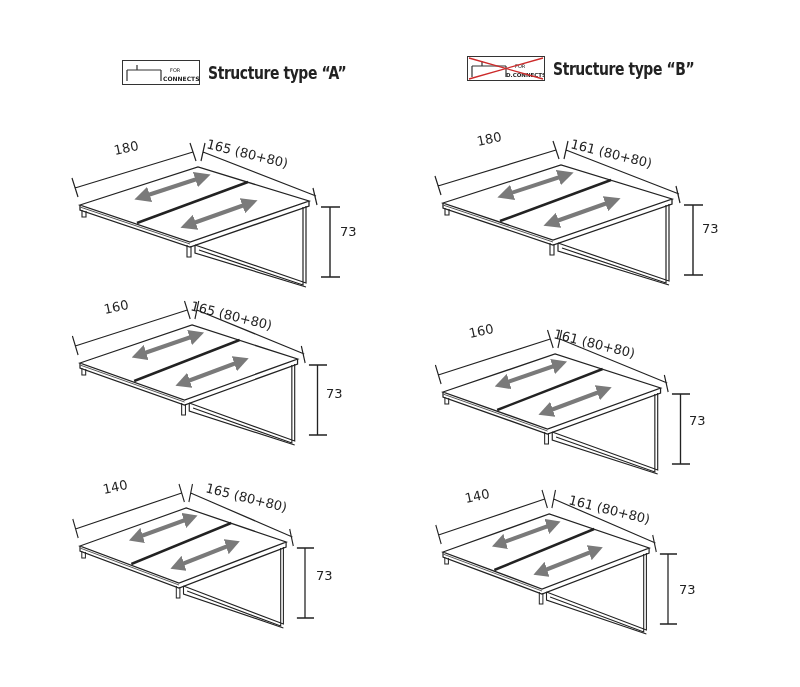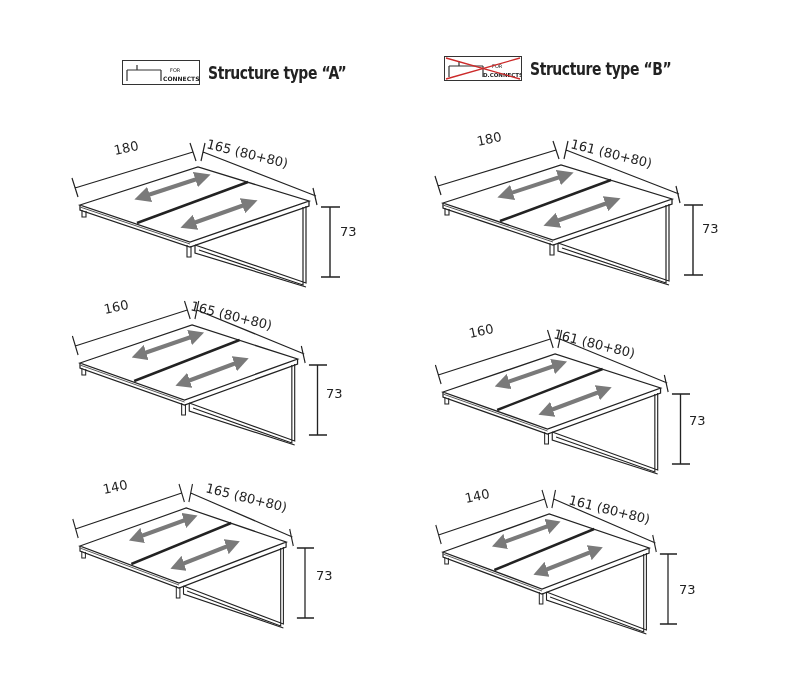--- a/index.html
+++ b/index.html
@@ -17,21 +17,21 @@
   <div class="icon-box">
     <svg width="76" height="23" viewBox="0 0 76 23">
       <path d="M4 9 H38 M14 4 V9 M4 9 V20 M38 9 V20" stroke="#333" stroke-width="1.2" fill="none"></path>
       <text x="47" y="11" font-size="5">FOR</text>
       <text x="40" y="20" font-size="6" font-weight="bold">CONNECTS</text>
     </svg>
   </div>
   <span class="title">Structure type “A”</span>
 </div>
 
-<div class="header" style="left:432px;top:56px;padding-left:12px;">
+<div class="header" style="left:455px;top:56px;padding-left:12px;">
   <div class="icon-box">
     <svg width="76" height="23" viewBox="0 0 76 23">
       <path d="M4 9 H38 M14 4 V9 M4 9 V20 M38 9 V20" stroke="#333" stroke-width="1.2" fill="none"></path>
       <text x="47" y="11" font-size="5">FOR</text>
       <text x="38" y="20" font-size="5.5" font-weight="bold">D.CONNECTS</text>
       <path d="M1 1 L75 22 M1 22 L75 1" stroke="#cc2a2a" stroke-width="1.3"></path>
     </svg>
   </div>
   <span class="title">Structure type “B”</span>
 </div>

